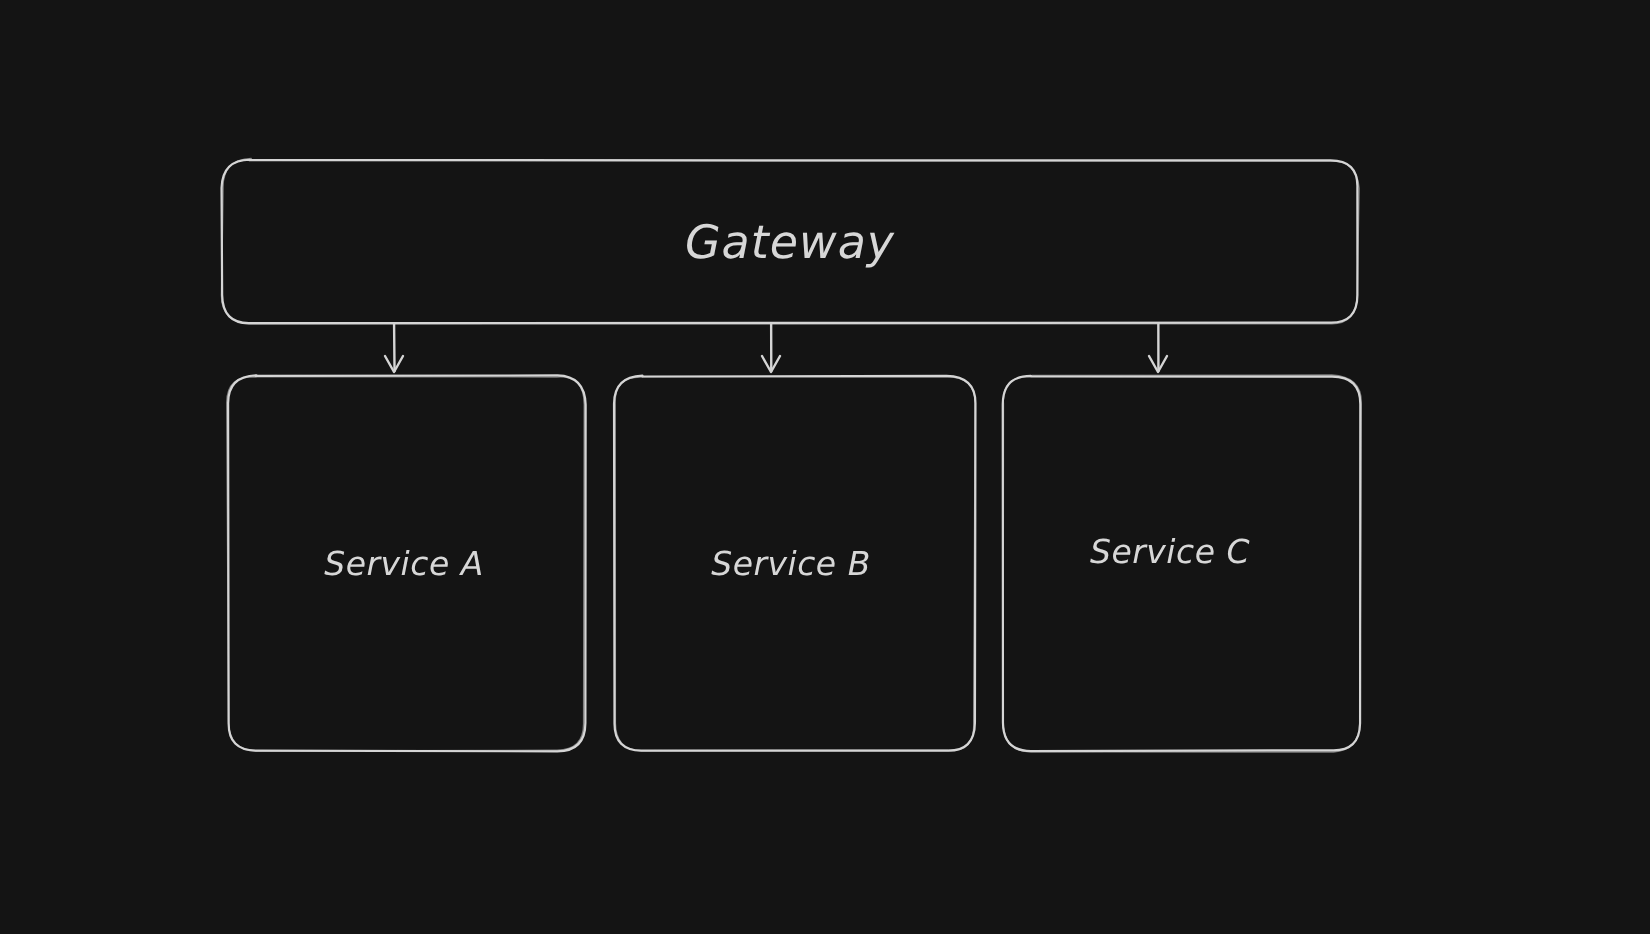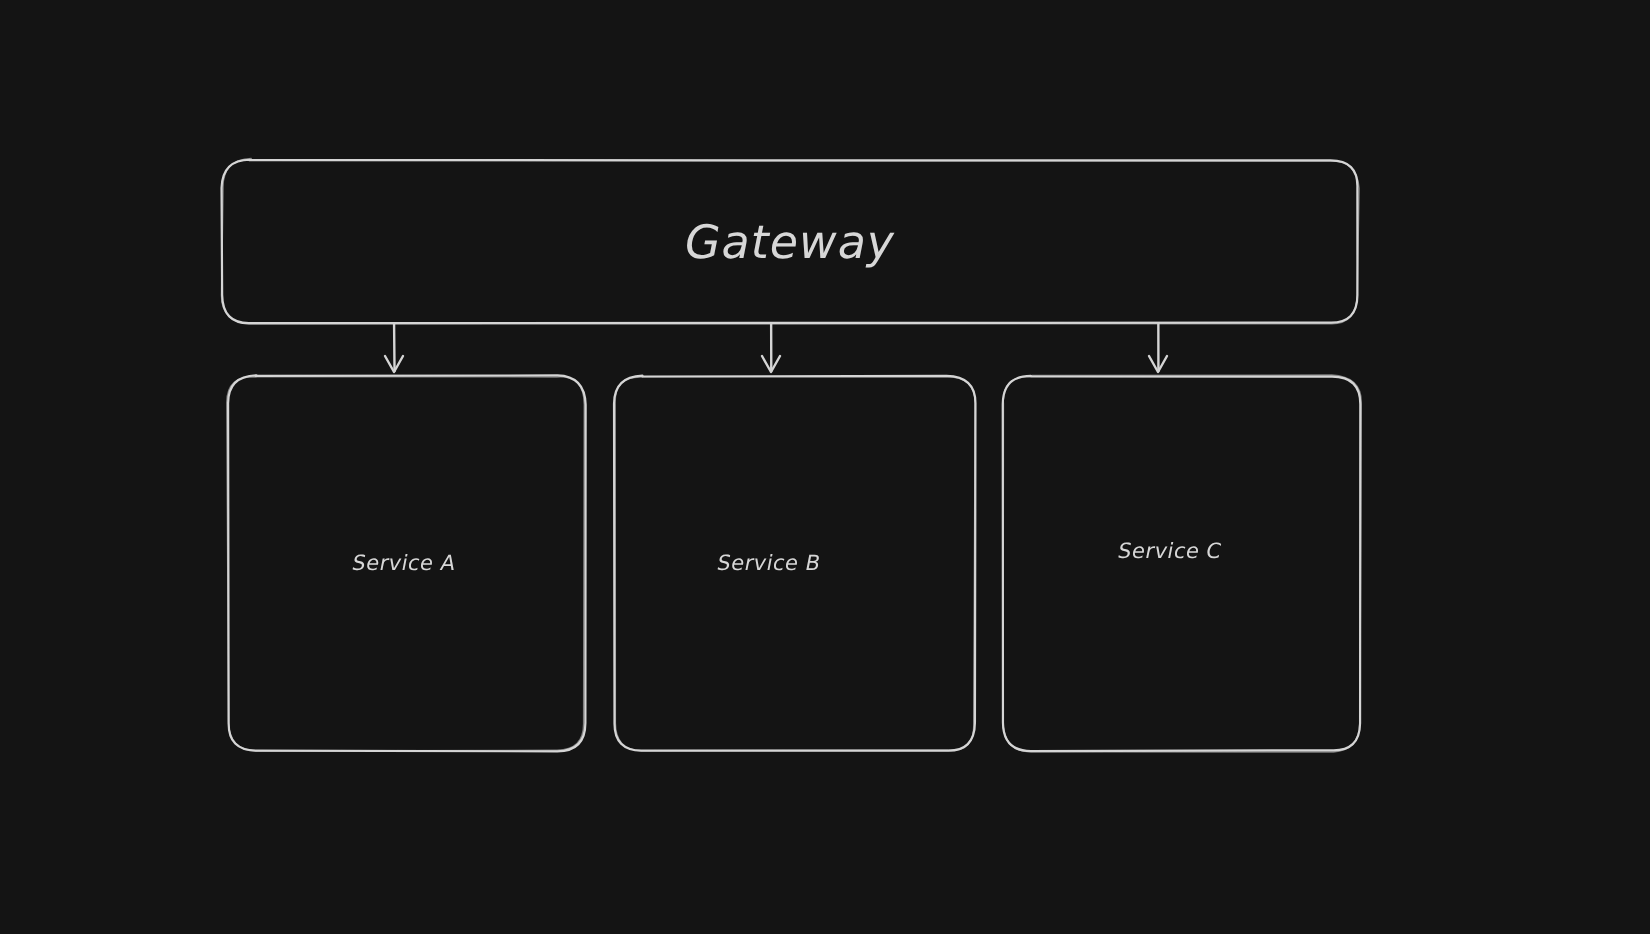--- a/index.html
+++ b/index.html
@@ -33,21 +33,21 @@
     letter-spacing: 0.5px;
     transform: translate(-50%, -50%);
     pointer-events: none;
     text-rendering: geometricPrecision;
   }
   .label-gateway {
     font-size: 46px;
     letter-spacing: 1px;
   }
   .label-service {
-    font-size: 21px;
+    font-size: 33px;
   }
   .hit {
     position: absolute;
     background: transparent;
   }
 </style>
 </head>
 <body>
 
 <div id="canvas">
@@ -73,18 +73,18 @@
       </g>
   </svg>
 
   <div class="hit" id="hit-gateway" style="left: 222px; top: 160px; width: 1136px; height: 163px;"></div>
   <div class="node-label label-gateway" id="label-gateway" style="left: 790px; top: 242px;">Gateway</div>
 
   <div class="hit" id="hit-service-a" style="left: 228px; top: 376px; width: 357px; height: 375px;"></div>
   <div class="node-label label-service" id="label-service-a" style="left: 404px; top: 563px;">Service A</div>
 
   <div class="hit" id="hit-service-b" style="left: 614px; top: 376px; width: 361px; height: 375px;"></div>
-  <div class="node-label label-service" id="label-service-b" style="left: 769px; top: 563px;">Service B</div>
+  <div class="node-label label-service" id="label-service-b" style="left: 791px; top: 563px;">Service B</div>
 
   <div class="hit" id="hit-service-c" style="left: 1003px; top: 376px; width: 357px; height: 375px;"></div>
   <div class="node-label label-service" id="label-service-c" style="left: 1170px; top: 551px;">Service C</div>
 
 </div>
 
 </body></html>

